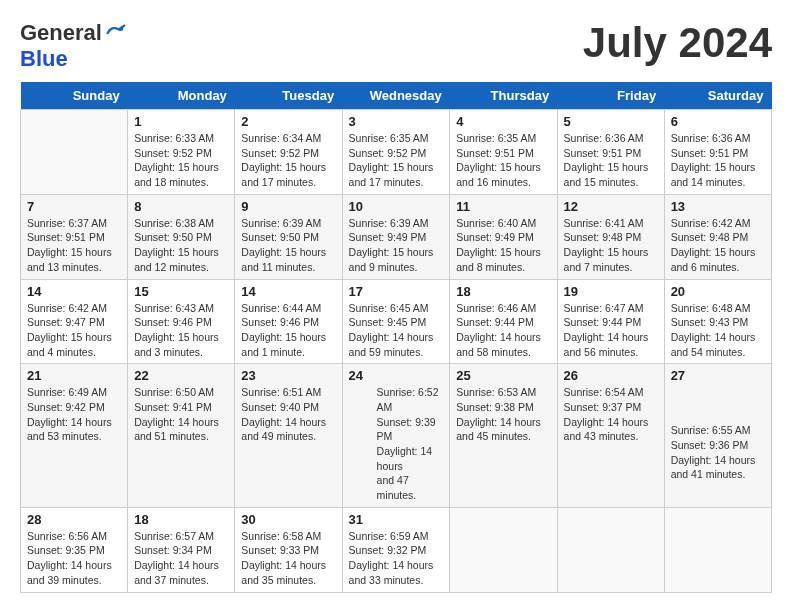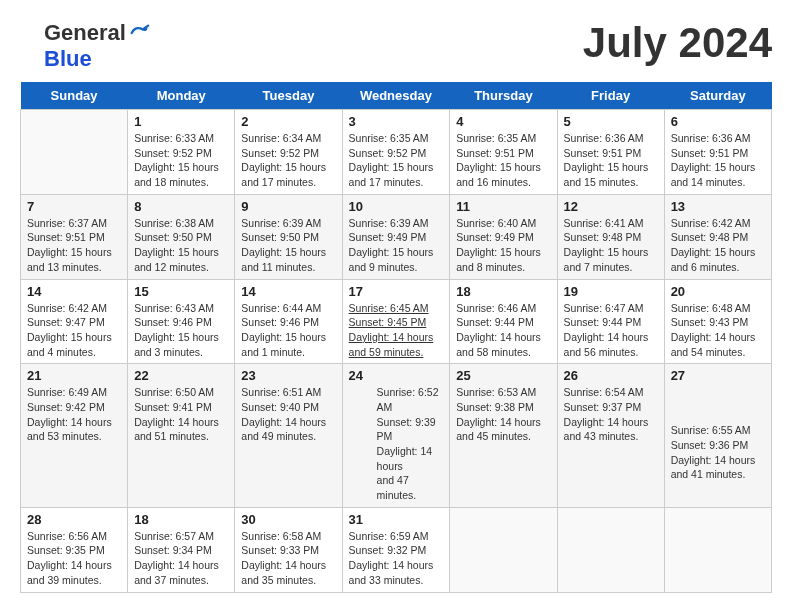--- a/index.html
+++ b/index.html
@@ -8,21 +8,20 @@
       background: #fff;
       width: 792px;
       min-height: 612px;
       padding: 20px;
     }
     .header {
       display: flex;
       justify-content: space-between;
       align-items: flex-start;
       margin-bottom: 10px;
-      margin-left: 24px;
     }
     .logo {
       display: flex;
       flex-direction: column;
       align-items: flex-start;
     }
     .logo-text {
       display: flex;
       align-items: center;
     }
@@ -56,21 +55,21 @@
     }
     .calendar {
       width: 100%;
       border-collapse: collapse;
       font-size: 11px;
     }
     .calendar th {
       background-color: #1565c0;
       color: #fff;
       padding: 6px 8px;
-      text-align: center;
+      text-align: right;
       font-size: 13px;
       font-weight: bold;
     }
     .calendar td {
       border: 1px solid #ccc;
       padding: 4px 6px;
       vertical-align: top;
       min-height: 80px;
       width: 108px;
     }
@@ -240,21 +239,21 @@
         </td>
         <td>
           <div class="day-number">14</div>
           <div class="day-info" style="white-space: pre-line;">Sunrise: 6:44 AM
 Sunset: 9:46 PM
 Daylight: 15 hours
 and 1 minute.</div>
         </td>
         <td>
           <div class="day-number">17</div>
-          <div class="day-info" style="white-space: pre-line; text-decoration: underline;">Sunrise: 6:45 AM
+          <div class="day-info" style="white-space: pre-line;">Sunrise: 6:45 AM
 Sunset: 9:45 PM
 Daylight: 14 hours
 and 59 minutes.</div>
         </td>
         <td>
           <div class="day-number">18</div>
           <div class="day-info" style="white-space: pre-line;">Sunrise: 6:46 AM
 Sunset: 9:44 PM
 Daylight: 14 hours
 and 58 minutes.</div>

